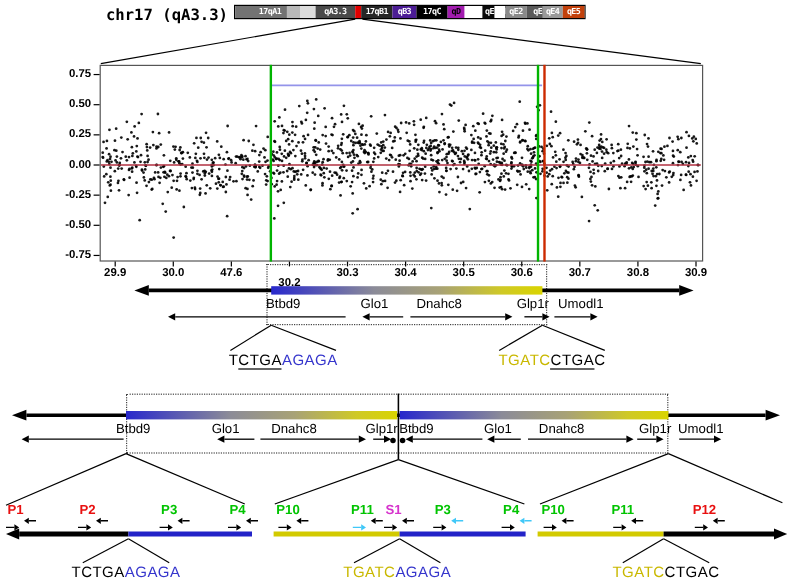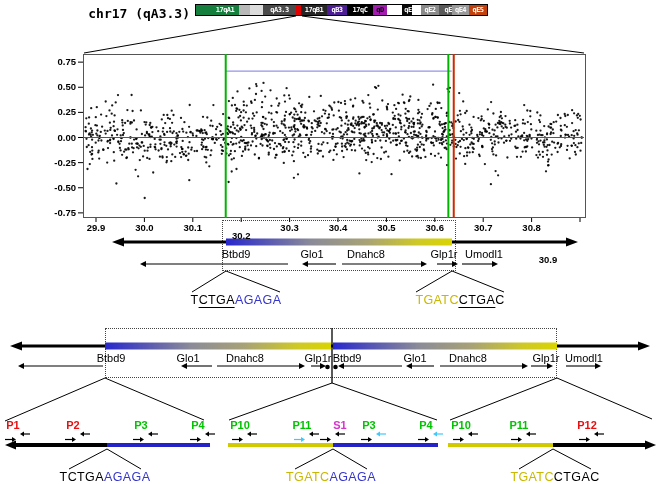--- a/index.html
+++ b/index.html
@@ -24,21 +24,21 @@
   .seq{position:absolute;font-size:12.5px;letter-spacing:0.4px;white-space:nowrap;}
   .seq span.u{border-bottom:1.2px solid #000;}
   svg{position:absolute;left:0;top:0;pointer-events:none;}
 </style>
 </head>
 <body>
 
 <div id="root">
   <div id="ideo-label" class="lbl">chr17 (qA3.3)</div>
   <div id="ideogram" class="abs" style="left: 195px; width: 293px;">
-      <div class="band" style="left: 0px; width: 58px; background: #15803d; color: rgb(255, 255, 255);">17qA1</div>
+      <div class="band" style="left: 0px; width: 58px; background: #737373; color: rgb(255, 255, 255);">17qA1</div>
       <div class="band" style="left: 43px; width: 11px; background: rgb(184, 184, 184); color: rgb(0, 0, 0);"></div>
       <div class="band" style="left: 54px; width: 13px; background: rgb(220, 220, 220); color: rgb(0, 0, 0);"></div>
       <div class="band" style="left: 67px; width: 33px; background: rgb(74, 74, 74); color: rgb(255, 255, 255);">qA3.3</div>
       <div class="band" style="left: 100px; width: 5px; background: rgb(224, 0, 0); color: rgb(255, 255, 255);"></div>
       <div class="band" style="left: 105px; width: 26px; background: rgb(38, 38, 38); color: rgb(255, 255, 255);">17qB1</div>
       <div class="band" style="left: 131px; width: 20px; background: #4c1d95; color: rgb(255, 255, 255);">qB3</div>
       <div class="band" style="left: 151px; width: 26px; background: rgb(0, 0, 0); color: rgb(255, 255, 255);">17qC</div>
       <div class="band" style="left: 177px; width: 14px; background: #a21caf; color: rgb(0, 0, 0);">qD</div>
       <div class="band" style="left: 206px; width: 23px; background: rgb(10, 10, 10); color: rgb(255, 255, 255);">qE1.1</div>
       <div class="band" style="left: 216px; width: 9px; background: rgb(255, 255, 255); color: rgb(0, 0, 0);"></div>
@@ -1586,29 +1586,29 @@
       <line x1="511" y1="439.5" x2="518" y2="439.5" stroke="#000000" stroke-width="1.2"></line>
       <polygon points="522,439.5 518,436.9 518,442.1" fill="#000000"></polygon>
       <line x1="604" y1="434" x2="598" y2="434" stroke="#000000" stroke-width="1.2"></line>
       <polygon points="594,434 598,431.4 598,436.6" fill="#000000"></polygon>
       <line x1="579" y1="439.5" x2="586" y2="439.5" stroke="#000000" stroke-width="1.2"></line>
       <polygon points="590,439.5 586,436.9 586,442.1" fill="#000000"></polygon>
     </svg>
   <div id="labels" class="abs" style="left:0;top:0;width:661px;height:484px;">
       <div class="lbl tick-x ctr" style="left: 96px; top: 222px; color: rgb(0, 0, 0);">29.9</div>
       <div class="lbl tick-x ctr" style="left: 144.4px; top: 222px; color: rgb(0, 0, 0);">30.0</div>
-      <div class="lbl tick-x ctr" style="left: 192.8px; top: 222px; color: rgb(0, 0, 0);">30.1</div>
+      <div class="lbl tick-x ctr" style="left: 192.8px; top: 222px; color: rgb(0, 0, 0);">47.6</div>
       <div class="lbl tick-x ctr" style="left: 241.2px; top: 230px; color: rgb(0, 0, 0);">30.2</div>
       <div class="lbl tick-x ctr" style="left: 289.6px; top: 222px; color: rgb(0, 0, 0);">30.3</div>
       <div class="lbl tick-x ctr" style="left: 338px; top: 222px; color: rgb(0, 0, 0);">30.4</div>
       <div class="lbl tick-x ctr" style="left: 386.4px; top: 222px; color: rgb(0, 0, 0);">30.5</div>
       <div class="lbl tick-x ctr" style="left: 434.8px; top: 222px; color: rgb(0, 0, 0);">30.6</div>
       <div class="lbl tick-x ctr" style="left: 483.2px; top: 222px; color: rgb(0, 0, 0);">30.7</div>
       <div class="lbl tick-x ctr" style="left: 531.6px; top: 222px; color: rgb(0, 0, 0);">30.8</div>
-      <div class="lbl tick-x ctr" style="left: 548px; top: 222px; color: rgb(0, 0, 0); margin-top: 32px;">30.9</div>
+      <div class="lbl tick-x ctr" style="left: 580px; top: 222px; color: rgb(0, 0, 0);">30.9</div>
       <div class="lbl tick-y" style="left: 46px; top: 56.125px; color: rgb(0, 0, 0); width: 30px;">0.75</div>
       <div class="lbl tick-y" style="left: 46px; top: 81.25px; color: rgb(0, 0, 0); width: 30px;">0.50</div>
       <div class="lbl tick-y" style="left: 46px; top: 106.375px; color: rgb(0, 0, 0); width: 30px;">0.25</div>
       <div class="lbl tick-y" style="left: 46px; top: 131.5px; color: rgb(0, 0, 0); width: 30px;">0.00</div>
       <div class="lbl tick-y" style="left: 46px; top: 156.625px; color: rgb(0, 0, 0); width: 30px;">-0.25</div>
       <div class="lbl tick-y" style="left: 46px; top: 181.75px; color: rgb(0, 0, 0); width: 30px;">-0.50</div>
       <div class="lbl tick-y" style="left: 46px; top: 206.875px; color: rgb(0, 0, 0); width: 30px;">-0.75</div>
       <div class="lbl gene ctr" style="left: 236px; top: 248px; color: rgb(0, 0, 0);">Btbd9</div>
       <div class="lbl gene ctr" style="left: 312px; top: 248px; color: rgb(0, 0, 0);">Glo1</div>
       <div class="lbl gene ctr" style="left: 366px; top: 248px; color: rgb(0, 0, 0);">Dnahc8</div>
@@ -1626,21 +1626,21 @@
       <div class="seq ctr" style="left: 236px; top: 293px;"><span style="color: rgb(0, 0, 0);">T</span><span class="u" style="color: rgb(0, 0, 0);">CTGA</span><span style="color: rgb(53, 53, 204);">AGAGA</span></div>
       <div class="seq ctr" style="left: 460px; top: 293px;"><span style="color: rgb(201, 184, 0);">TGATC</span><span class="u" style="color: rgb(0, 0, 0);">CTGA</span><span style="color: rgb(0, 0, 0);">C</span></div>
       <div class="seq ctr" style="left: 105px; top: 470px;"><span style="color: rgb(0, 0, 0);">T</span><span class="u" style="color: rgb(0, 0, 0);">CTGA</span><span style="color: rgb(53, 53, 204);">AGAGA</span></div>
       <div class="lbl primer ctr" style="left: 13px; top: 419px; color: rgb(232, 16, 16);">P1</div>
       <div class="lbl primer ctr" style="left: 73px; top: 419px; color: rgb(232, 16, 16);">P2</div>
       <div class="lbl primer ctr" style="left: 141px; top: 419px; color: rgb(0, 196, 0);">P3</div>
       <div class="lbl primer ctr" style="left: 198px; top: 419px; color: rgb(0, 196, 0);">P4</div>
       <div class="seq ctr" style="left: 331px; top: 470px; text-align: right;"><span style="color: rgb(201, 184, 0);">TGATC</span><span style="color: rgb(53, 53, 204);">AGAGA</span></div>
       <div class="lbl primer ctr" style="left: 240px; top: 419px; color: rgb(0, 196, 0);">P10</div>
       <div class="lbl primer ctr" style="left: 302px; top: 419px; color: rgb(0, 196, 0);">P11</div>
-      <div class="lbl primer ctr" style="left: 328px; top: 419px; color: rgb(214, 51, 204); margin-left: 12px;">S1</div>
+      <div class="lbl primer ctr" style="left: 328px; top: 419px; color: rgb(214, 51, 204);">S1</div>
       <div class="lbl primer ctr" style="left: 369px; top: 419px; color: rgb(0, 196, 0);">P3</div>
       <div class="lbl primer ctr" style="left: 426px; top: 419px; color: rgb(0, 196, 0);">P4</div>
       <div class="seq ctr" style="left: 555px; top: 470px;"><span style="color: rgb(201, 184, 0);">TGATC</span><span class="u" style="color: rgb(0, 0, 0);">CTGA</span><span style="color: rgb(0, 0, 0);">C</span></div>
       <div class="lbl primer ctr" style="left: 461px; top: 419px; color: rgb(0, 196, 0);">P10</div>
       <div class="lbl primer ctr" style="left: 519px; top: 419px; color: rgb(0, 196, 0);">P11</div>
       <div class="lbl primer ctr" style="left: 587px; top: 419px; color: rgb(232, 16, 16);">P12</div>
     </div>
 </div>
 
 </body></html>

